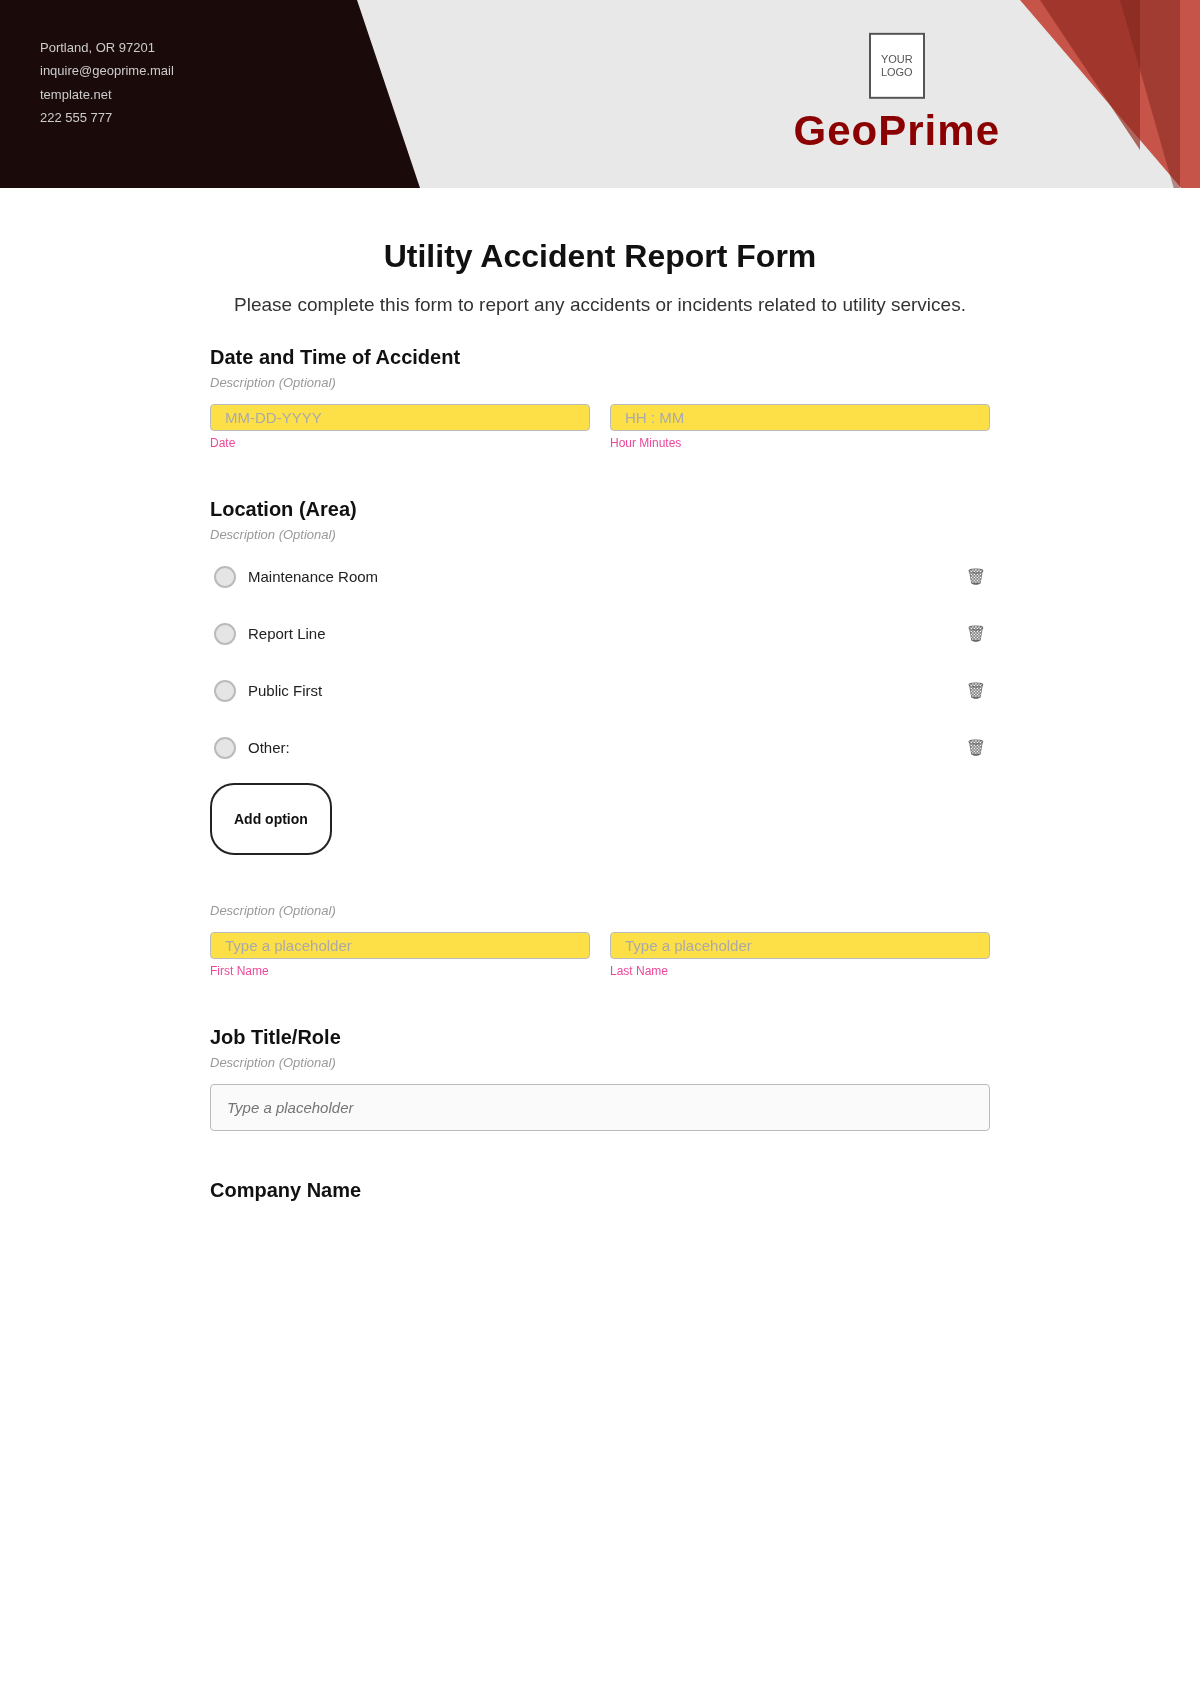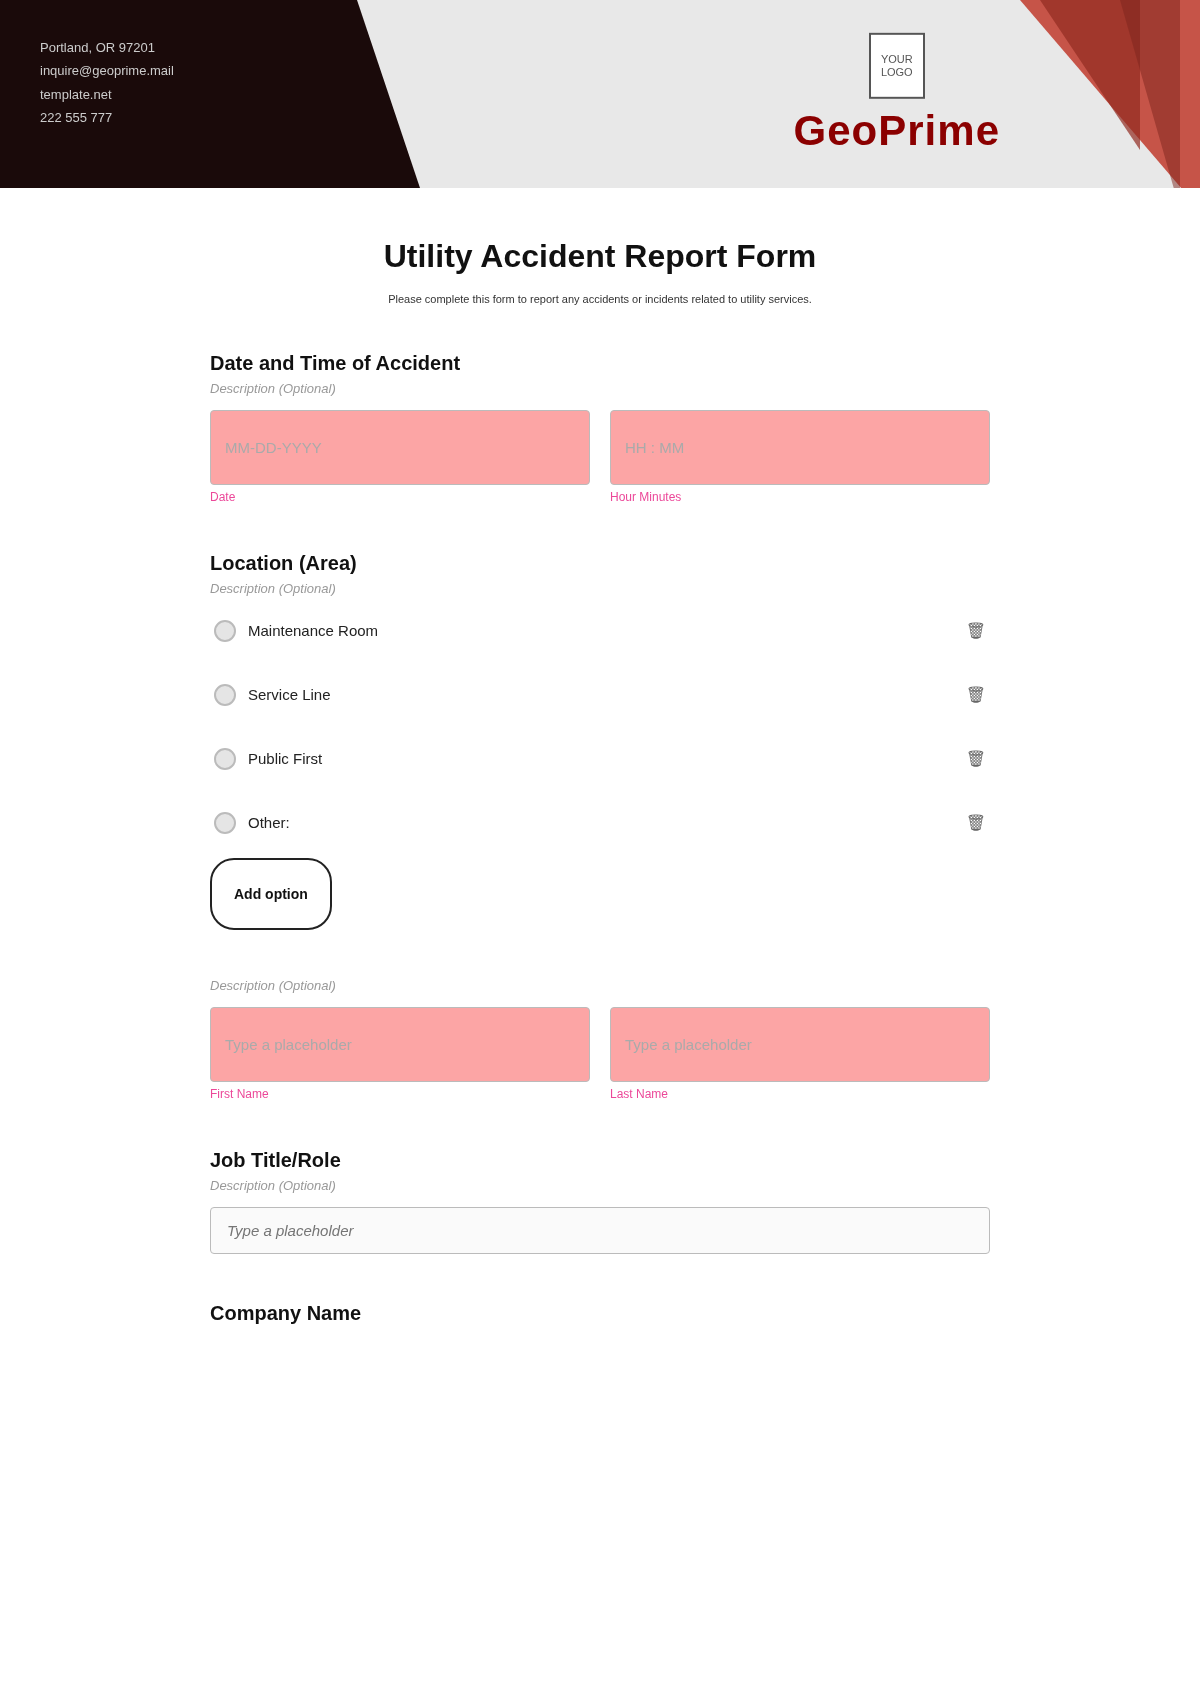--- a/index.html
+++ b/index.html
@@ -99,24 +99,24 @@
     }
 
     .form-title {
       font-size: 32px;
       font-weight: 800;
       text-align: center;
       color: #111;
       margin-bottom: 16px;
     }
     .form-subtitle {
-      font-size: 11px;
+      font-size: 19px;
       text-align: center;
       color: #333;
-      margin-bottom: 44px;
+      margin-bottom: 26px;
       line-height: 1.5;
     }
 
     
     .form-section {
       margin-bottom: 48px;
     }
     .section-title {
       font-size: 20px;
       font-weight: 800;
@@ -137,40 +137,40 @@
       margin-bottom: 6px;
     }
     .input-group {
       flex: 1;
       display: flex;
       flex-direction: column;
     }
     .input-field {
       border: 1.5px solid #bbb;
       border-radius: 4px;
-      padding: 28px 14px;
+      padding: 4px 14px;
       font-size: 15px;
       color: #444;
-      background: #fca5a5;
+      background: #fde047;
       outline: none;
     }
     .input-field::placeholder {
       color: #aaa;
     }
     .input-label {
       font-size: 12px;
       color: #ec4899;
       margin-top: 5px;
     }
 
     
     .radio-list {
       display: flex;
       flex-direction: column;
-      gap: 22px;
+      gap: 15px;
       margin-bottom: 14px;
     }
     .radio-item {
       display: flex;
       align-items: center;
       justify-content: space-between;
       padding: 10px 4px;
     }
     .radio-left {
       display: flex;
@@ -271,21 +271,21 @@
       <div class="radio-item">
         <div class="radio-left">
           <div class="radio-circle"></div>
           <span class="radio-text">Maintenance Room</span>
         </div>
         <span class="trash-icon">🗑</span>
       </div>
       <div class="radio-item">
         <div class="radio-left">
           <div class="radio-circle"></div>
-          <span class="radio-text">Service Line</span>
+          <span class="radio-text">Report Line</span>
         </div>
         <span class="trash-icon">🗑</span>
       </div>
       <div class="radio-item">
         <div class="radio-left">
           <div class="radio-circle"></div>
           <span class="radio-text">Public First</span>
         </div>
         <span class="trash-icon">🗑</span>
       </div>

